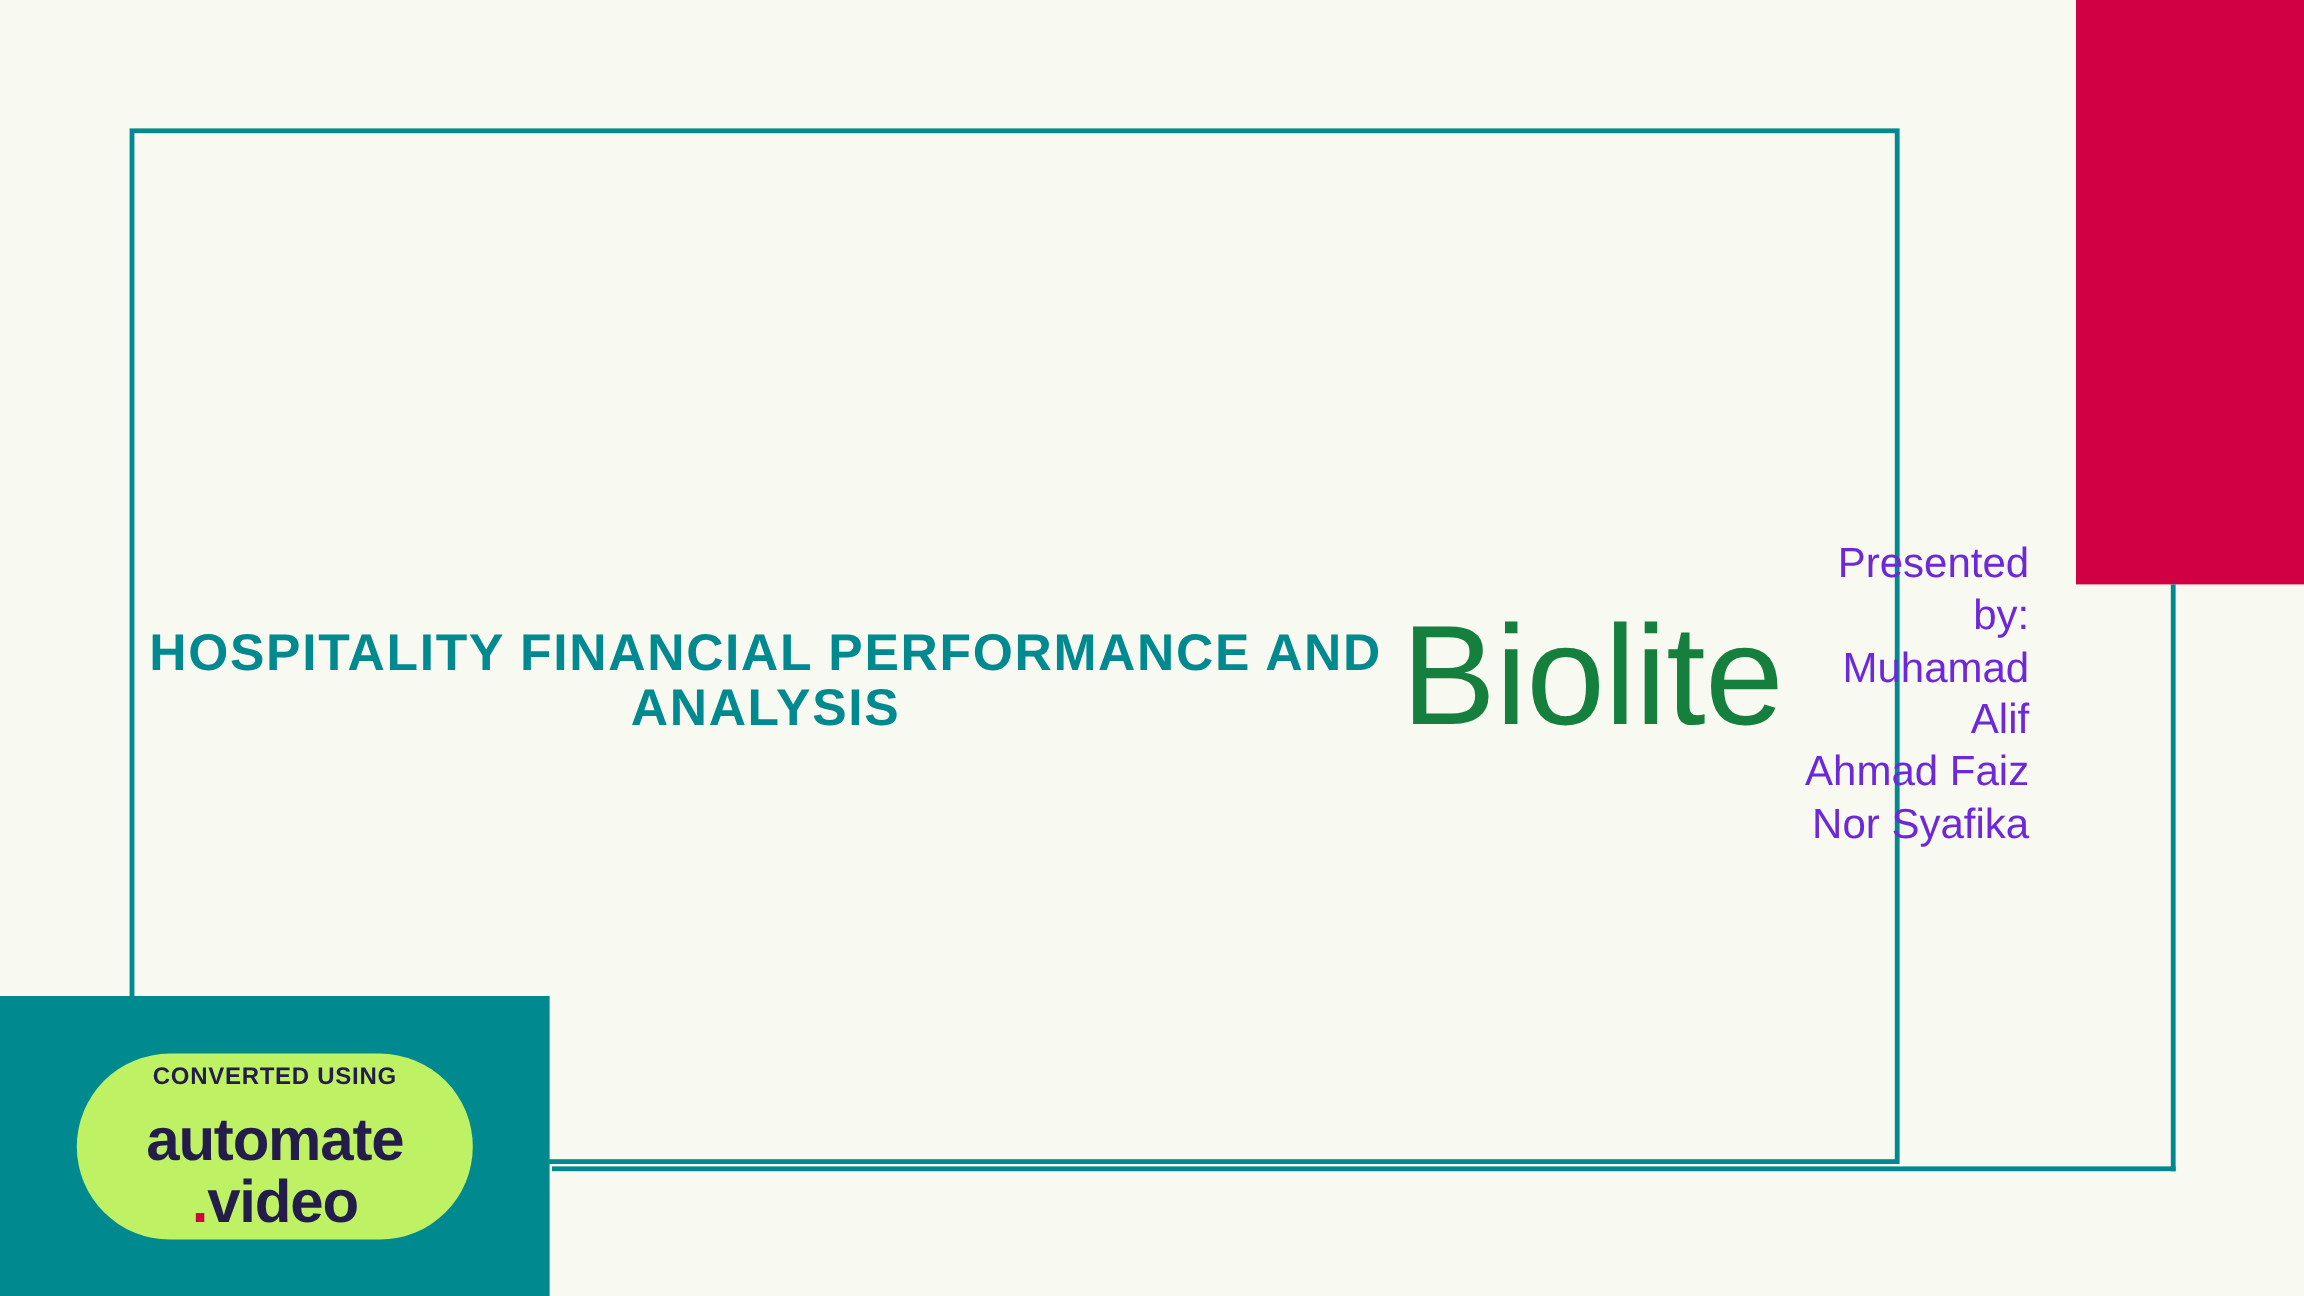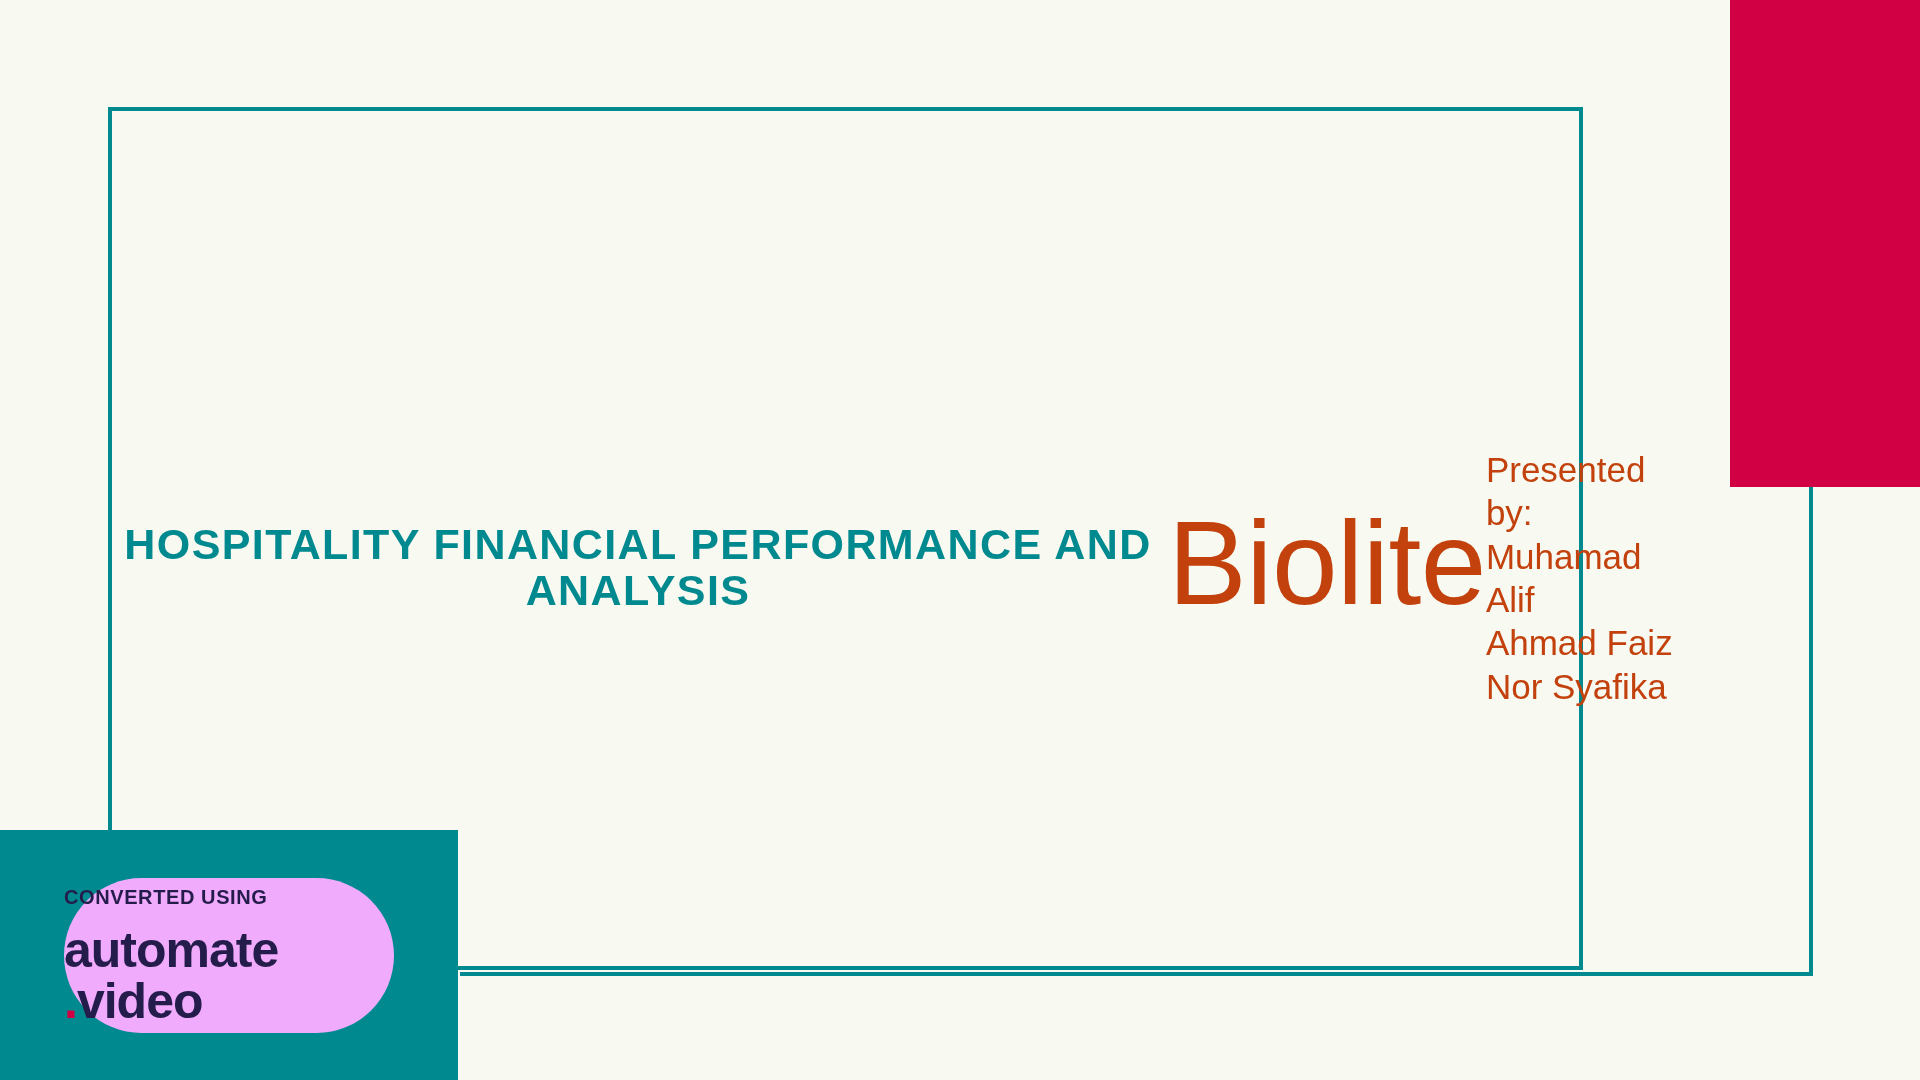--- a/index.html
+++ b/index.html
@@ -70,59 +70,59 @@
     font-weight: bold;
     font-size: 43px;
     line-height: 1.08;
     letter-spacing: 1.4px;
     text-align: center;
     max-width: 1060px;
   }
 
   .main-title {
     margin-top: 44px;
-    color: #c2410c;
+    color: #15803d;
     font-size: 118px;
     line-height: 1.03;
     font-weight: normal;
     text-align: left;
     letter-spacing: -0.5px;
   }
   .main-title .line { display: block; }
 
   .presented-block {
     margin-top: 72px;
-    color: #c2410c;
+    color: #6d28d9;
     font-size: 35px;
     line-height: 1.24;
-    text-align: left;
+    text-align: right;
     font-weight: normal;
   }
   .presented-block .row { display: block; }
 
   
   .badge {
     position: absolute;
     left: 0;
     bottom: 0;
     width: 458px;
     height: 250px;
     background: #00898F;
     display: flex;
     align-items: center;
     justify-content: center;
   }
   .badge-pill {
     width: 330px;
     height: 155px;
-    background: #f0abfc;
+    background: #bef264;
     border-radius: 78px;
     display: flex;
     flex-direction: column;
-    align-items: flex-start;
+    align-items: center;
     justify-content: center;
     box-sizing: border-box;
   }
   .badge-kicker {
     color: #241C4A;
     font-size: 20px;
     font-weight: bold;
     letter-spacing: 0.6px;
     margin-top: 2px;
   }

